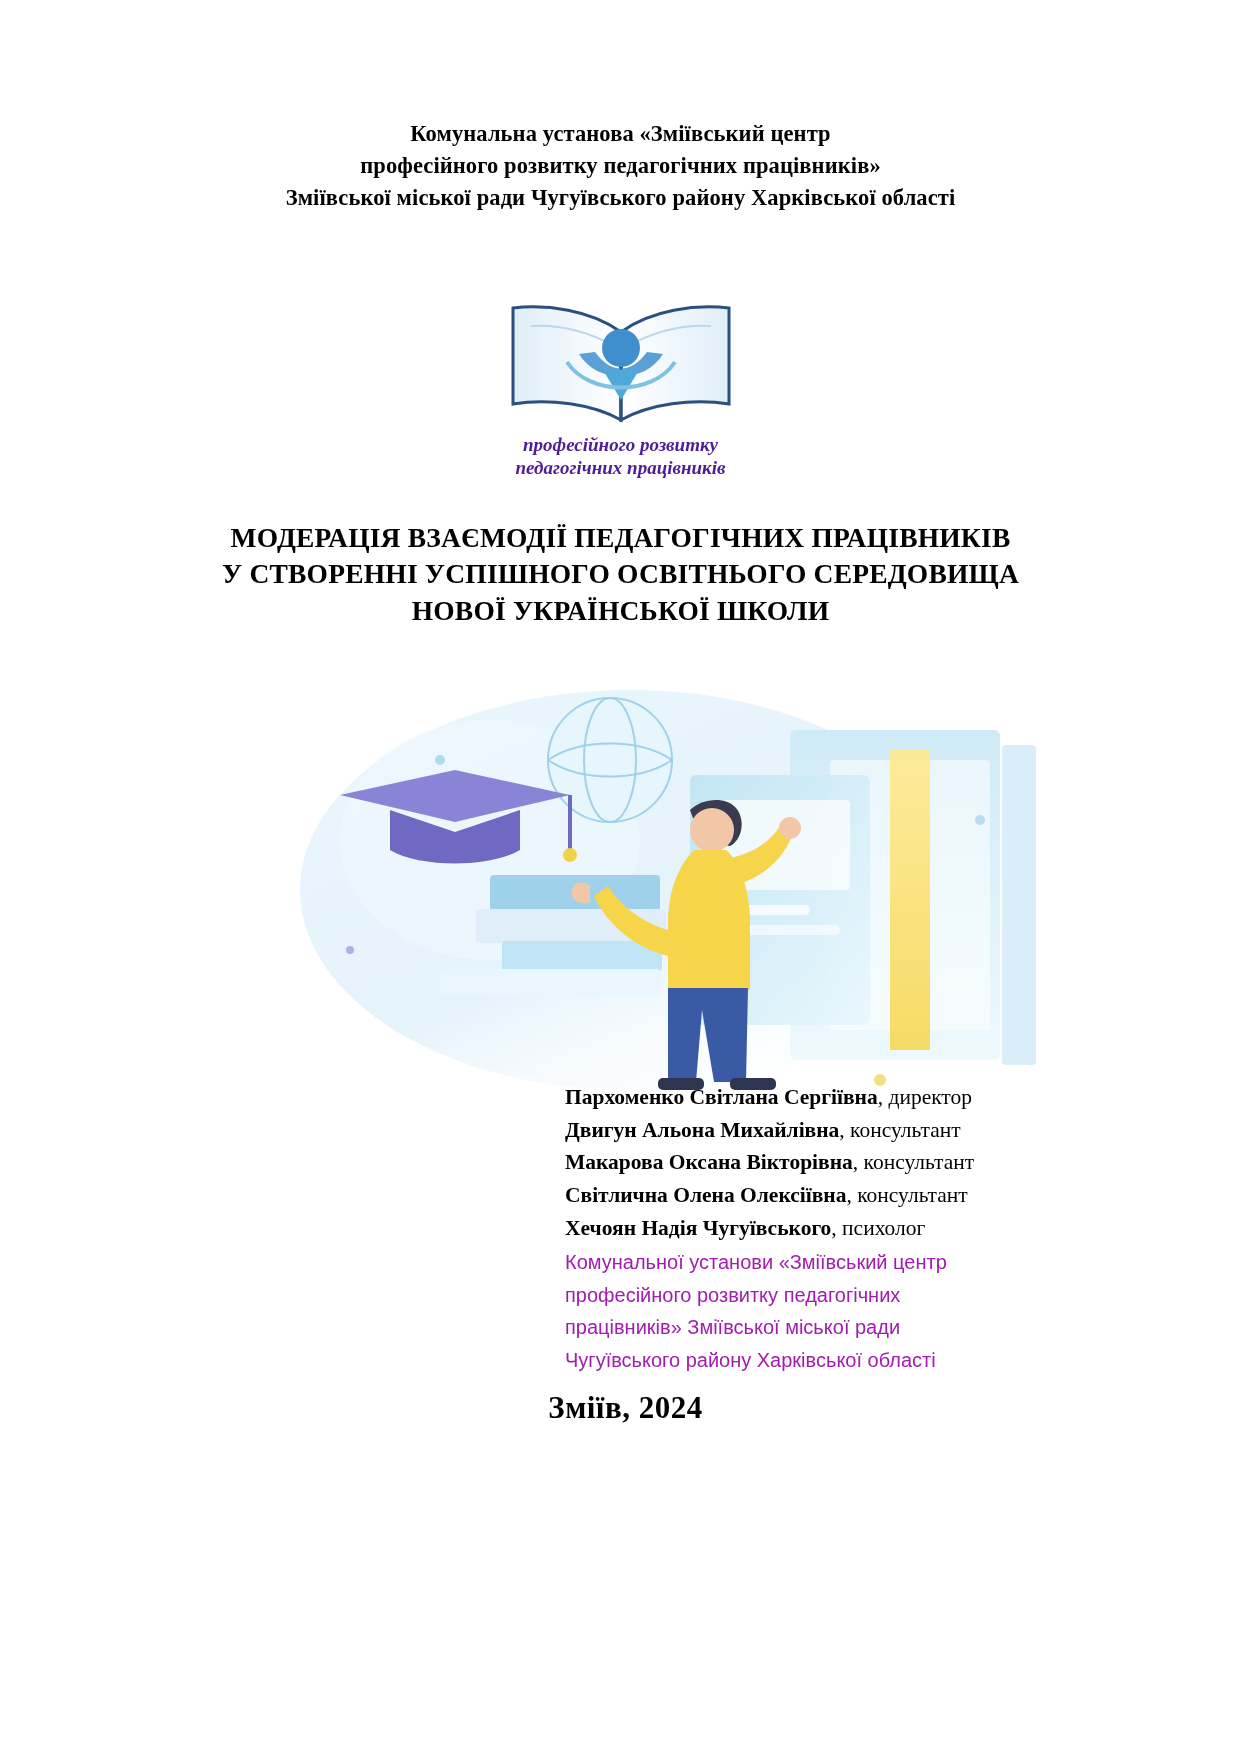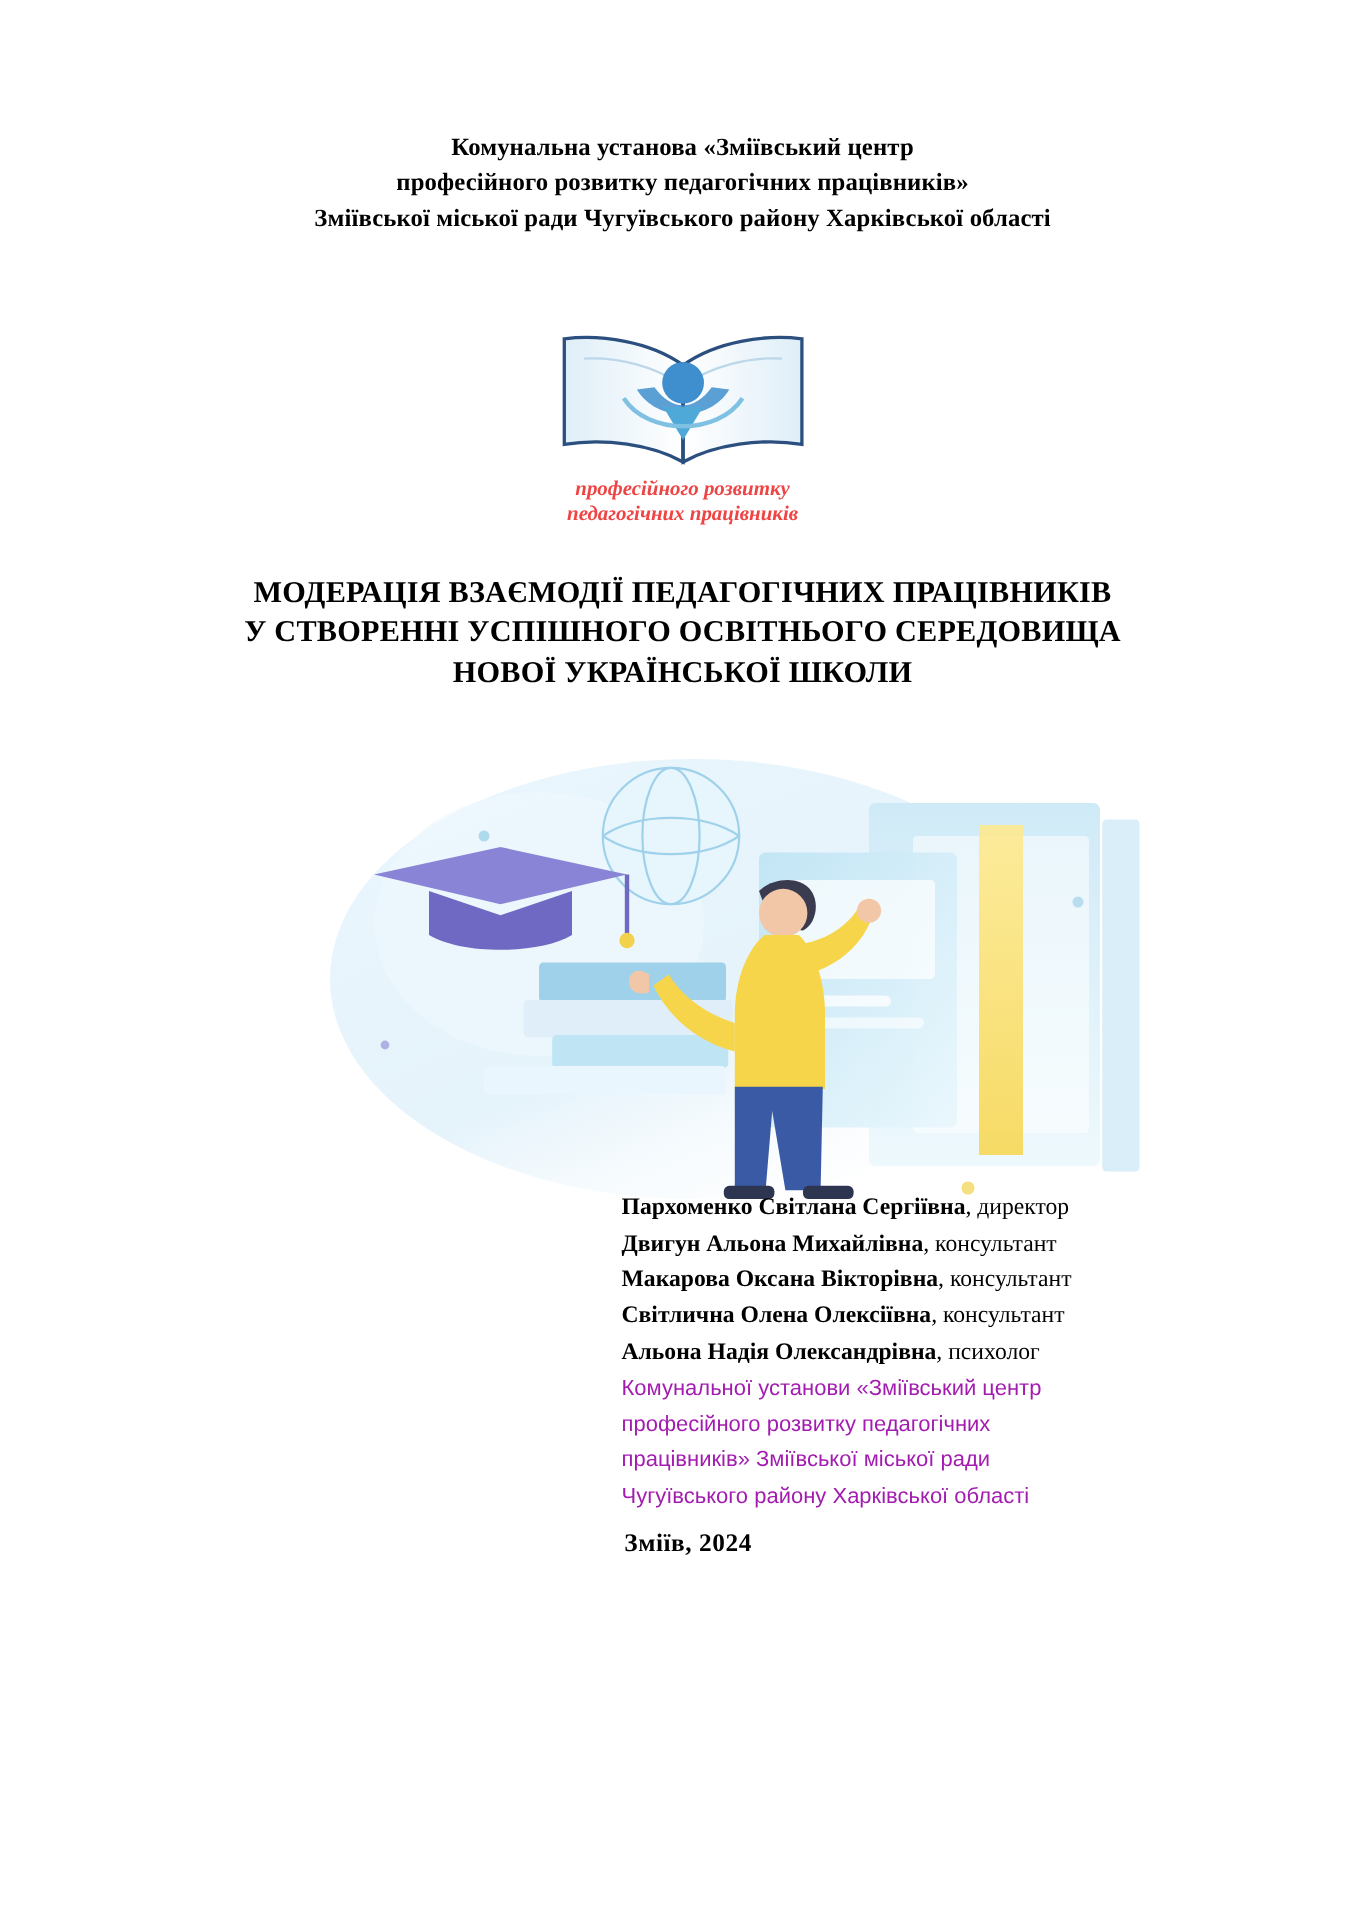--- a/index.html
+++ b/index.html
@@ -58,21 +58,21 @@
   }
   .logo-sub {
     position: absolute;
     bottom: 0px;
     left: 0;
     width: 100%;
     text-align: center;
     font-family: "Liberation Serif", serif;
     font-style: italic;
     font-weight: bold;
-    color: #ef4444;
+    color: #4c1d95;
     font-size: 19px;
     line-height: 1.25;
   }
   .logo-art {
     position: absolute;
     top: 52px;
     left: 0;
     width: 300px;
     height: 140px;
   }
@@ -124,21 +124,21 @@
 
   
   .footer {
     position: absolute;
     top: 1390px;
     left: 0;
     width: 100%;
     text-align: center;
     font-family: "Liberation Serif", serif;
     font-weight: bold;
-    font-size: 23px;
+    font-size: 31px;
     letter-spacing: 0.5px;
   }
   .footer-inner { display: inline-block; padding-left: 10px; }
 </style>
 </head>
 <body>
 
 <div class="page">
 
   <div class="header">
@@ -267,21 +267,21 @@
     <div class="row">
       <b>Двигун Альона Михайлівна</b><span>,  консультант</span>
     </div>
     <div class="row">
       <b>Макарова Оксана Вікторівна</b><span>, консультант</span>
     </div>
     <div class="row">
       <b>Світлична Олена Олексіївна</b><span>, консультант</span>
     </div>
     <div class="row">
-      <b>Альона Надія Олександрівна</b><span>, психолог</span>
+      <b>Хечоян Надія Чугуївського</b><span>, психолог</span>
     </div>
 
     <div class="aff">
       <div>Комунальної установи «Зміївський центр</div>
       <div>професійного розвитку педагогічних</div>
       <div>працівників» Зміївської міської ради</div>
       <div>Чугуївського району Харківської області</div>
     </div>
   </div>
 

